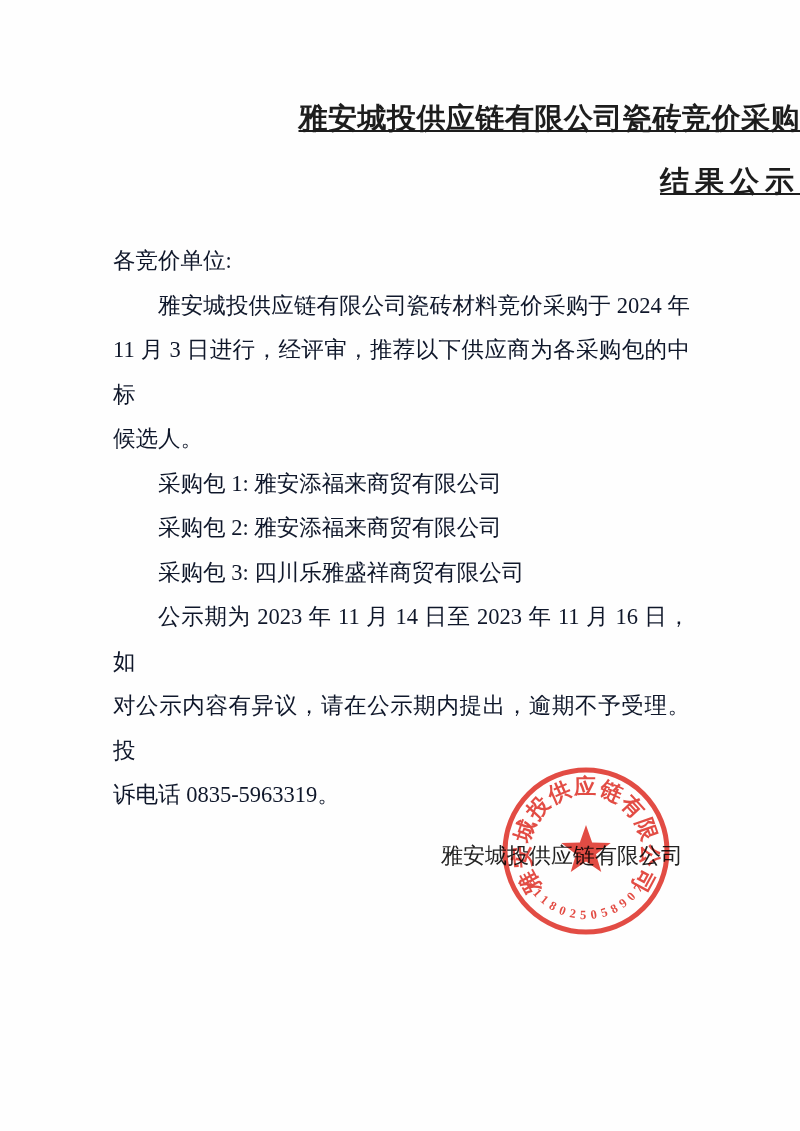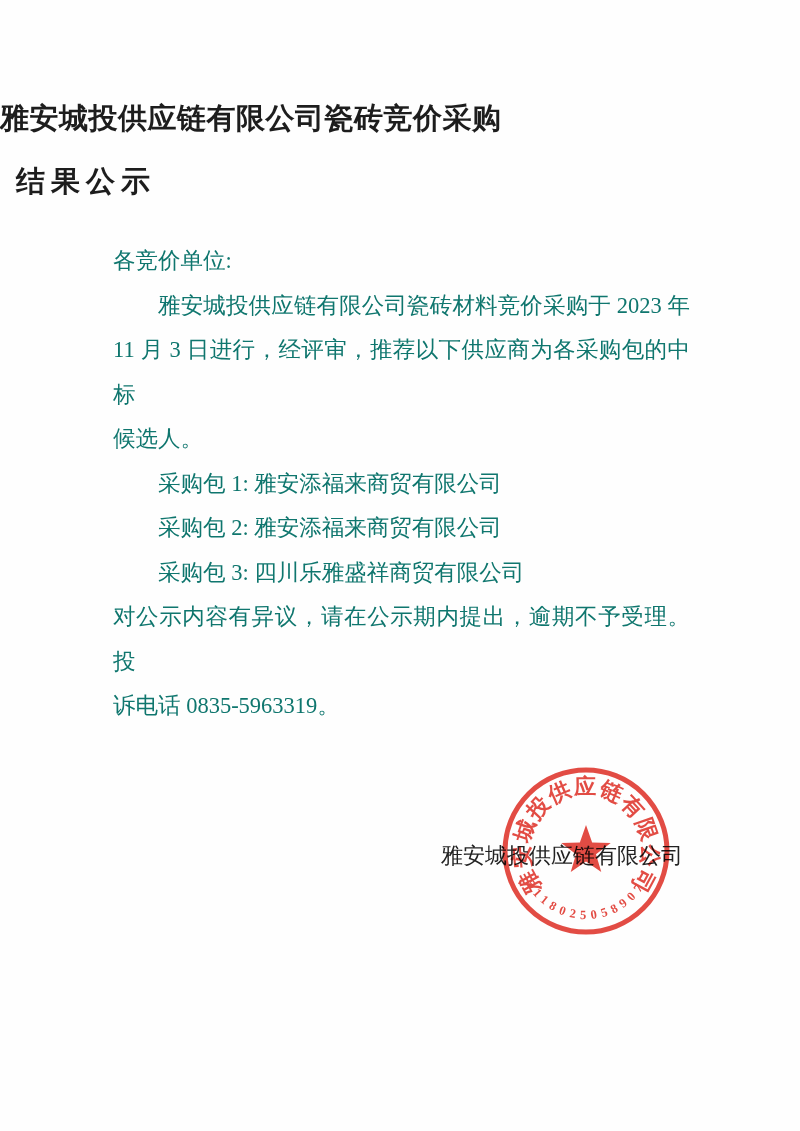--- a/index.html
+++ b/index.html
@@ -7,36 +7,37 @@
     position:relative;
     width:800px; height:1131px;
     margin:0 auto;
     background:#fefefe;
     overflow:hidden;
     font-family:"Liberation Serif","DejaVu Serif",serif;
     color:#2e2e2e;
   }
   .doc-title {
     position:absolute; left:0; right:0;
-    text-align:left;
+    text-align:right;
     font-weight:700;
     font-size:29px;
     color:#1d1d1d;
     letter-spacing:0.5px;
     white-space:nowrap;
+    text-decoration:underline;
   }
   .doc-title.line1 { top:99px; }
   .doc-title.line2 { top:162px; letter-spacing:6px;margin-left:16px; }
   .body-text {
     position:absolute;
     left:113px; top:239px;
     width:577px;
     font-size:22.5px;
     line-height:44.5px;
-    color:#0f766e;
+    color:#0f172a;
   }
   .body-text p { margin:0; white-space:nowrap; }
   .body-text p.indent { text-indent:45px; }
   .body-text p.justify {
     white-space:normal;
     text-align:justify;
     text-align-last:justify;
   }
   .signature {
     position:absolute;
@@ -64,26 +65,27 @@
 <body>
 
 <div class="page">
 
   <div class="doc-title line1">雅安城投供应链有限公司瓷砖竞价采购</div>
 
   <div class="doc-title line2">结果公示</div>
 
   <div class="body-text">
     <p class="plain">各竞价单位:</p>
-    <p class="indent justify">雅安城投供应链有限公司瓷砖材料竞价采购于 2023 年</p>
+    <p class="indent justify">雅安城投供应链有限公司瓷砖材料竞价采购于 2024 年</p>
     <p class="justify">11 月 3 日进行，经评审，推荐以下供应商为各采购包的中标</p>
     <p class="plain">候选人。</p>
     <p class="indent">采购包 1: 雅安添福来商贸有限公司</p>
     <p class="indent">采购包 2: 雅安添福来商贸有限公司</p>
     <p class="indent">采购包 3: 四川乐雅盛祥商贸有限公司</p>
+    <p class="indent justify">公示期为 2023 年 11 月 14 日至 2023 年 11 月 16 日，如</p>
     <p class="justify">对公示内容有异议，请在公示期内提出，逾期不予受理。投</p>
     <p class="plain">诉电话 0835-5963319。</p>
   </div>
 
   <div class="signature">
     <div>雅安城投供应链有限公司</div>
   </div>
 
   <svg class="seal" viewBox="-110 -110 220 220" xmlns="http://www.w3.org/2000/svg">
     <defs>

